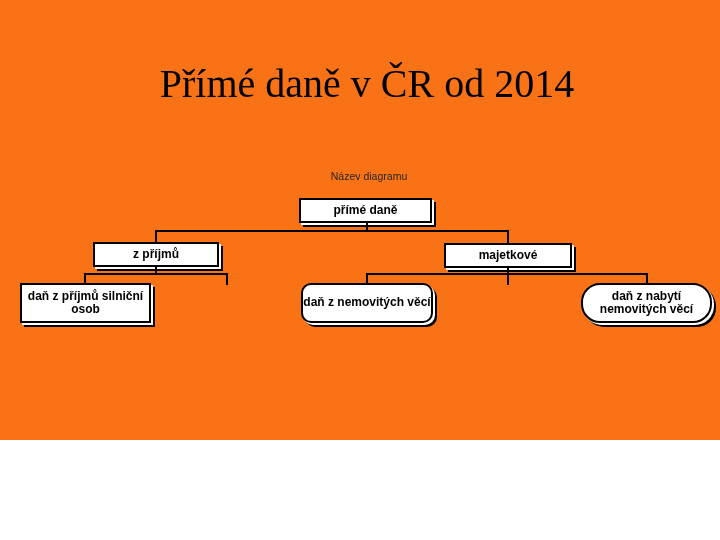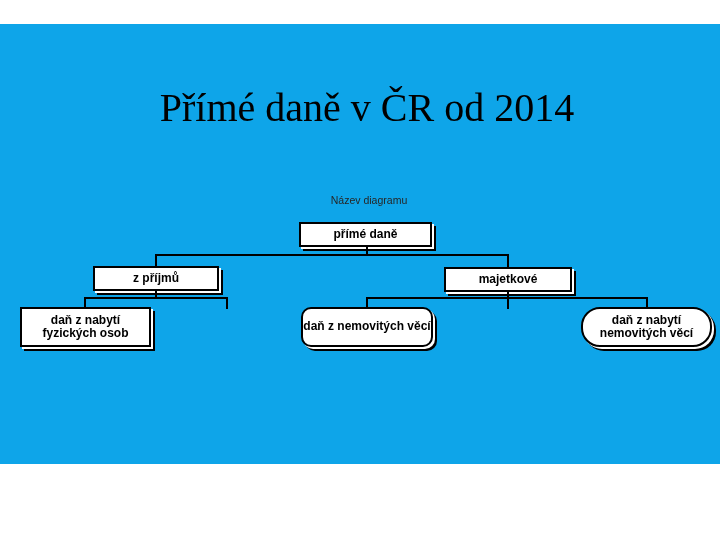--- a/index.html
+++ b/index.html
@@ -1,18 +1,18 @@
 <!DOCTYPE html>
 <html><head>
 <meta charset="utf-8">
 <style>
   html,body { margin:0; padding:0; background:#ffffff; }
   .slide {
-    position:relative; width:720px; height:440px; background:#0ea5e9;
-    overflow:hidden; font-family:"Liberation Sans", sans-serif; color:#000;margin-top:24px;
+    position:relative; width:720px; height:440px; background:#f97316;
+    overflow:hidden; font-family:"Liberation Sans", sans-serif; color:#000;
   }
   .title {
     position:absolute; left:0; top:62px; width:734px; text-align:center;
     font-family:"Liberation Serif", serif; font-size:40px; line-height:44px;
     color:#000000; white-space:nowrap;
   }
   .caption {
     position:absolute; left:0; top:170px; width:738px; text-align:center;
     font-size:10.5px; line-height:12px; color:#262626;
   }
@@ -46,21 +46,21 @@
 
   <div class="node nowrap" style="left:93px; top:242px; width:126px; height:25px;">
     <span>z příjmů</span>
   </div>
 
   <div class="node nowrap" style="left:444px; top:243px; width:128px; height:25px;text-align:center;">
     <span>majetkové</span>
   </div>
 
   <div class="node" style="left:20px; top:283px; width:131px; height:40px;">
-    <span>daň z nabytí fyzických osob</span>
+    <span>daň z příjmů silniční osob</span>
   </div>
 
 
   <div class="node nowrap" style="left:301px; top:283px; width:132px; height:40px;border-radius:10px;">
     <span>daň z nemovitých věcí</span>
   </div>
 
 
   <div class="node" style="left:581px; top:283px; width:131px; height:40px;border-radius:19px;">
     <span>daň z nabytí nemovitých věcí</span>

